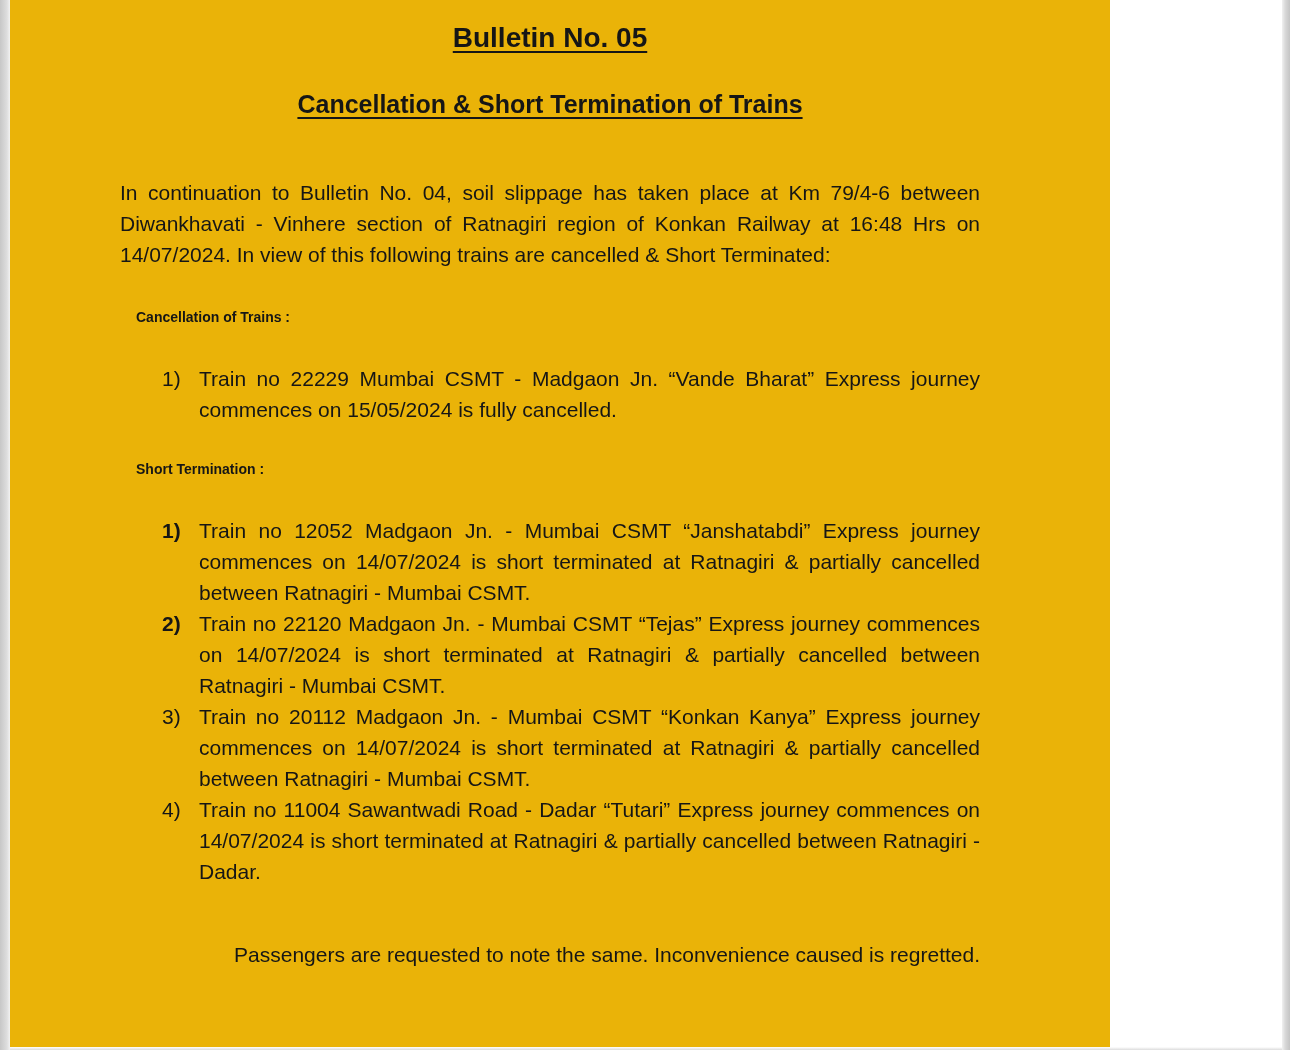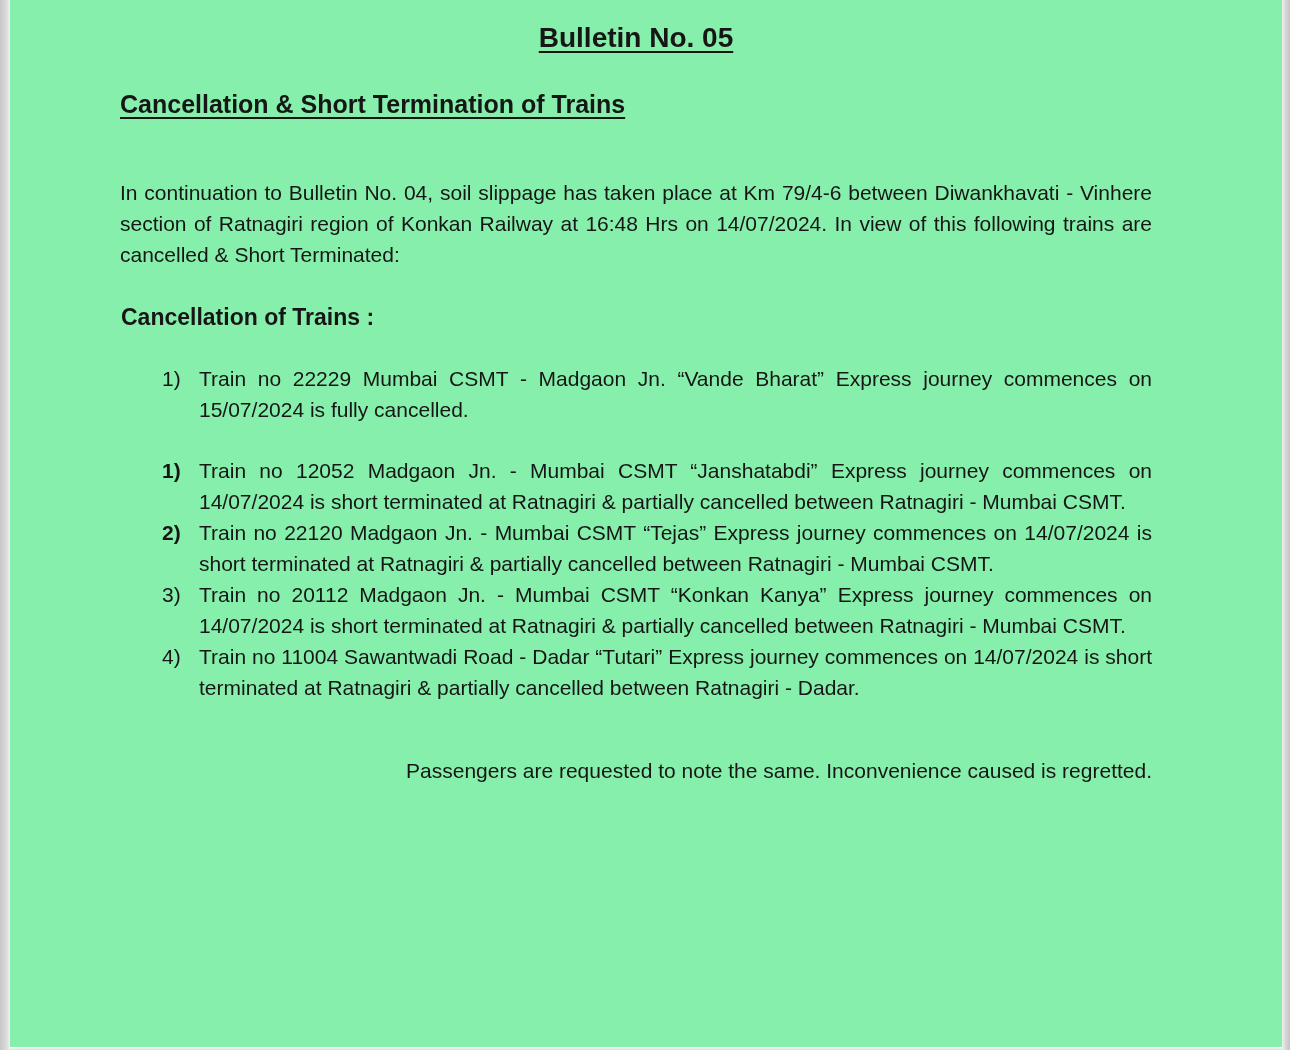--- a/index.html
+++ b/index.html
@@ -32,54 +32,55 @@
   .edge-bottom {
     position: absolute;
     left: 10px; right: 8px; bottom: 0;
     height: 3px;
     background: linear-gradient(to top, #dcdcdc, #ffffff);
   }
   .page {
     position: absolute;
     left: 10px;
     top: 0;
-    width: 1272px;
+    width: 1100px;
     height: 1047px;
-    background: #86efac;
+    background: #eab308;
   }
   .content {
     padding: 20px 130px 0 110px;
     color: #161616;
     font-size: 21px;
     line-height: 31px;
   }
   .title {
     margin: 0;
     text-align: center;
     font-size: 28px;
     line-height: 36px;
     font-weight: bold;
     text-decoration: underline;
     text-underline-offset: 4px;
   }
   .subtitle {
     margin: 32px 0 0 0;
+    text-align: center;
     font-size: 25px;
     line-height: 32px;
     font-weight: bold;
     text-decoration: underline;
     text-underline-offset: 4px;
   }
   .intro {
     margin: 57px 0 0 0;
     text-align: justify;
   }
   .section-heading {
-    margin: 32px 0 0 1px;
-    font-size: 23px;
+    margin: 32px 0 0 16px;
+    font-size: 14px;
     line-height: 31px;
     font-weight: bold;
   }
   .section-heading.st { margin-top: 29px; }
   .list {
     margin: 30px 0 0 0;
   }
   .li {
     display: flex;
     margin-left: 42px;
@@ -115,24 +116,25 @@
 
       <h2 class="subtitle">Cancellation &amp; Short Termination of Trains</h2>
 
       <p class="intro">In continuation to Bulletin No. 04,  soil slippage has taken place at Km 79/4-6 between Diwankhavati - Vinhere section of Ratnagiri region of Konkan Railway at 16:48 Hrs on 14/07/2024. In view of this following trains are cancelled &amp; Short Terminated:</p>
 
       <h3 class="section-heading">Cancellation of Trains :</h3>
 
       <div class="list">
         <div class="li">
           <span class="marker">1)</span>
-          <span class="li-text">Train no 22229 Mumbai CSMT - Madgaon Jn. “Vande Bharat” Express  journey commences on 15/07/2024 is fully cancelled.</span>
+          <span class="li-text">Train no 22229 Mumbai CSMT - Madgaon Jn. “Vande Bharat” Express  journey commences on 15/05/2024 is fully cancelled.</span>
         </div>
       </div>
 
+      <h3 class="section-heading st">Short Termination :</h3>
 
       <div class="list">
         <div class="li bold-marker">
           <span class="marker">1)</span>
           <span class="li-text">Train no 12052 Madgaon Jn. - Mumbai CSMT “Janshatabdi” Express  journey commences on 14/07/2024 is short terminated at Ratnagiri &amp; partially cancelled between Ratnagiri - Mumbai CSMT.</span>
         </div>
         <div class="li bold-marker">
           <span class="marker">2)</span>
           <span class="li-text">Train no 22120 Madgaon Jn. - Mumbai CSMT “Tejas” Express   journey commences on 14/07/2024 is short terminated at Ratnagiri &amp; partially cancelled between Ratnagiri - Mumbai CSMT.</span>
         </div>

